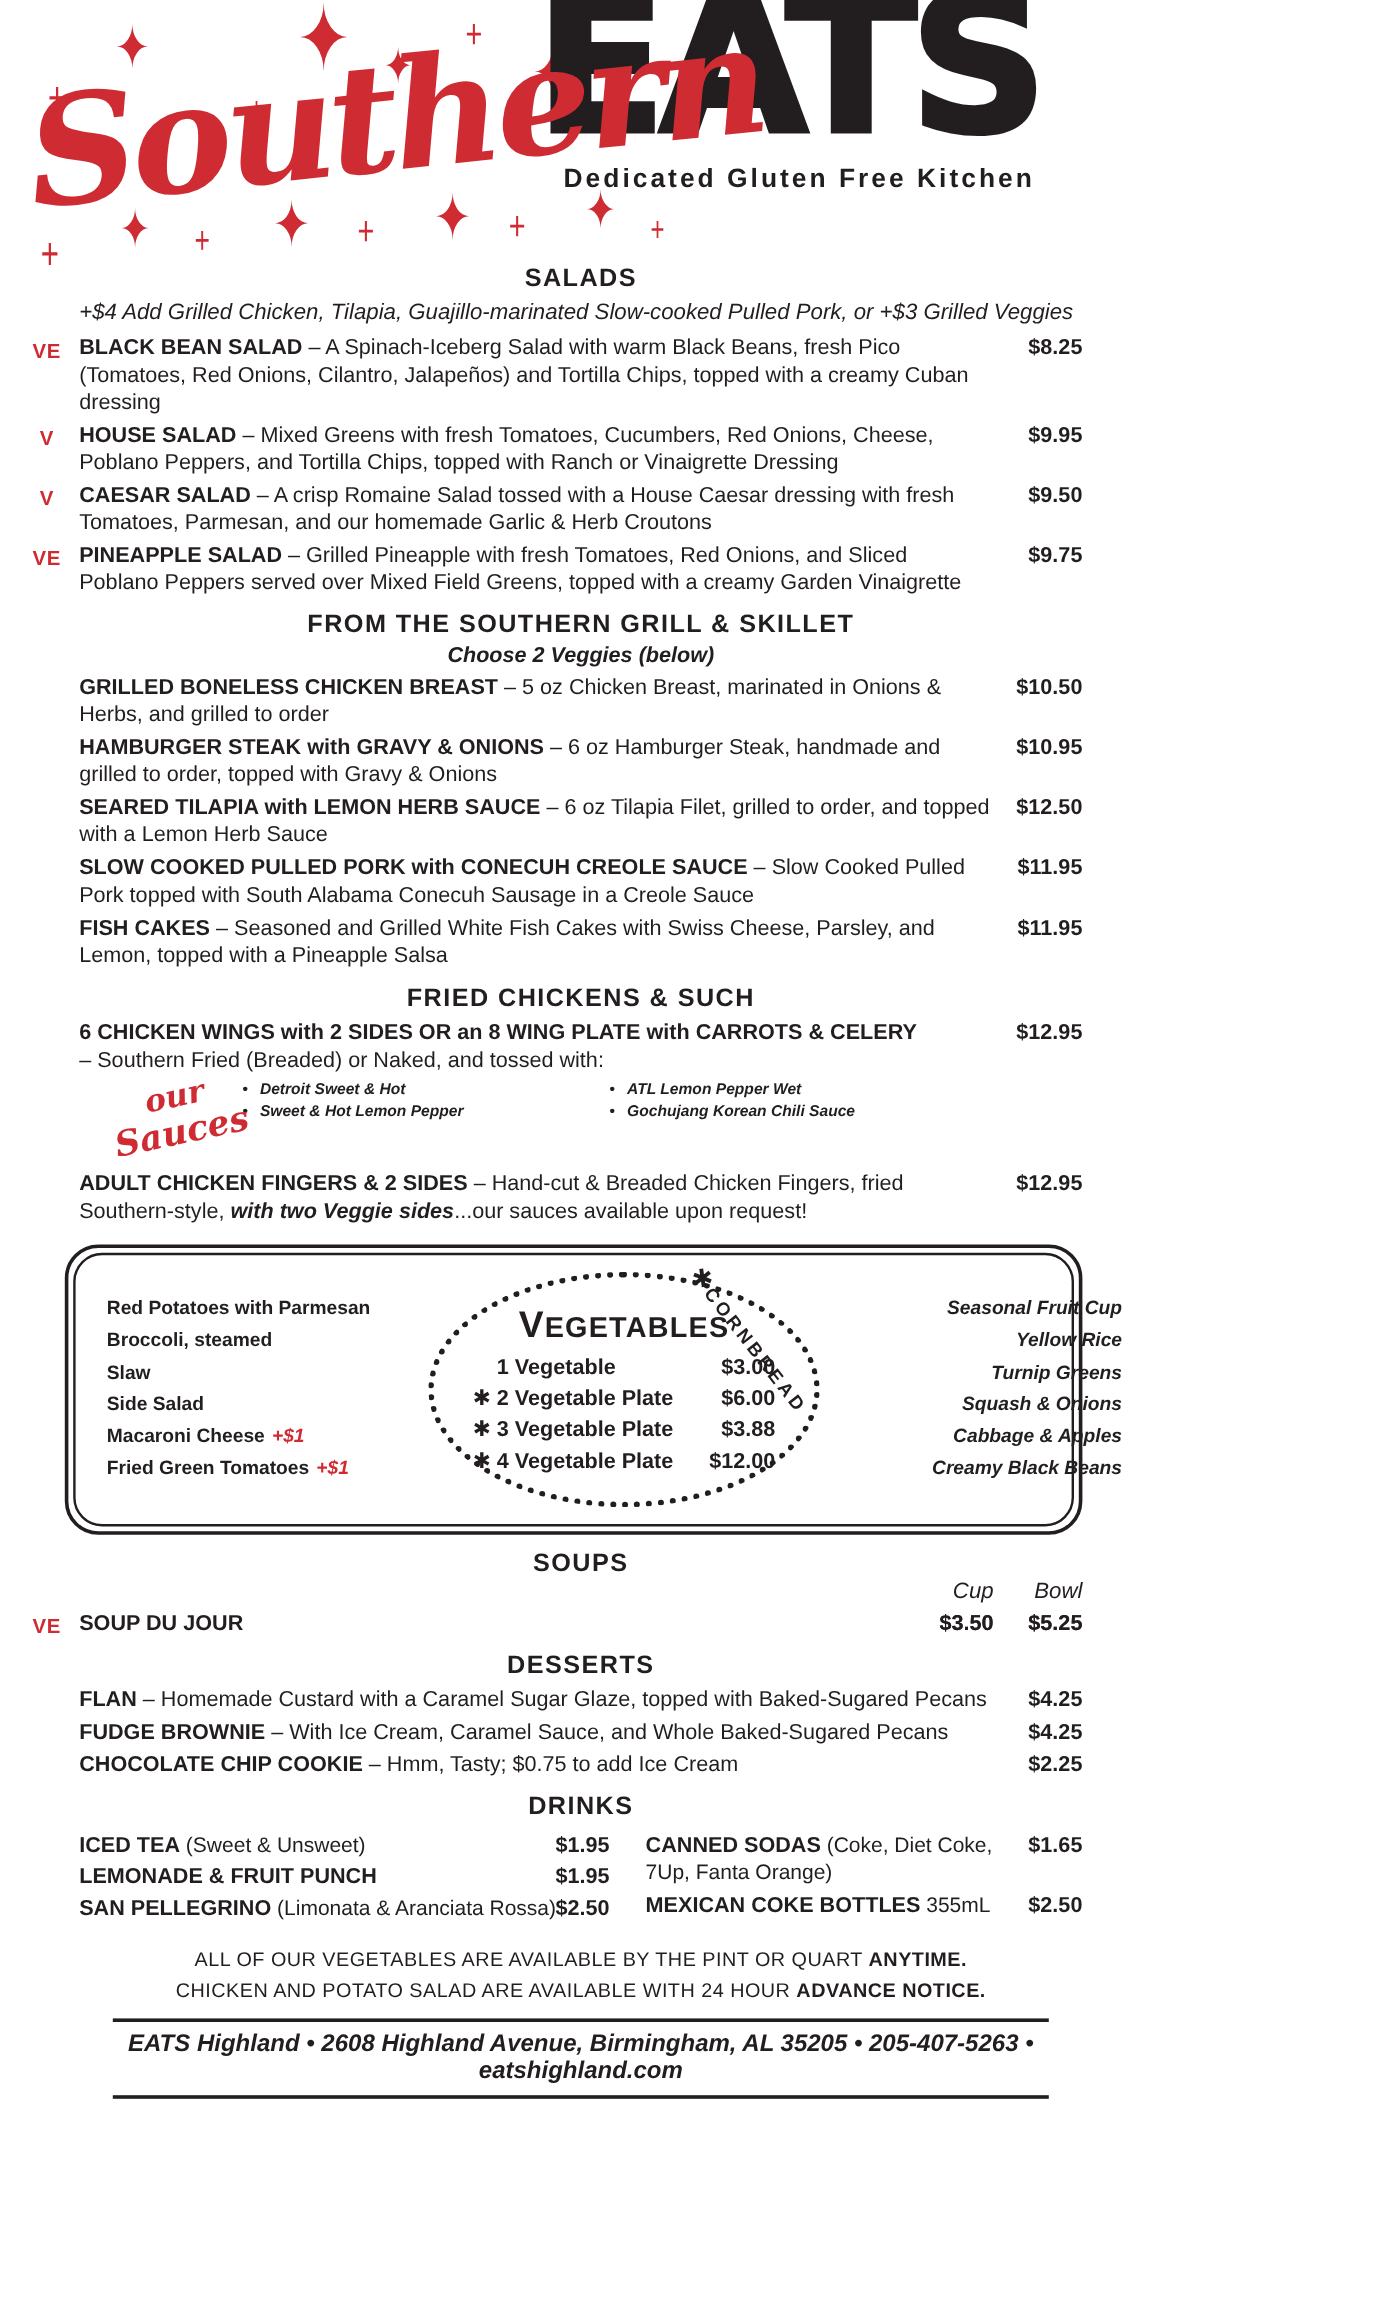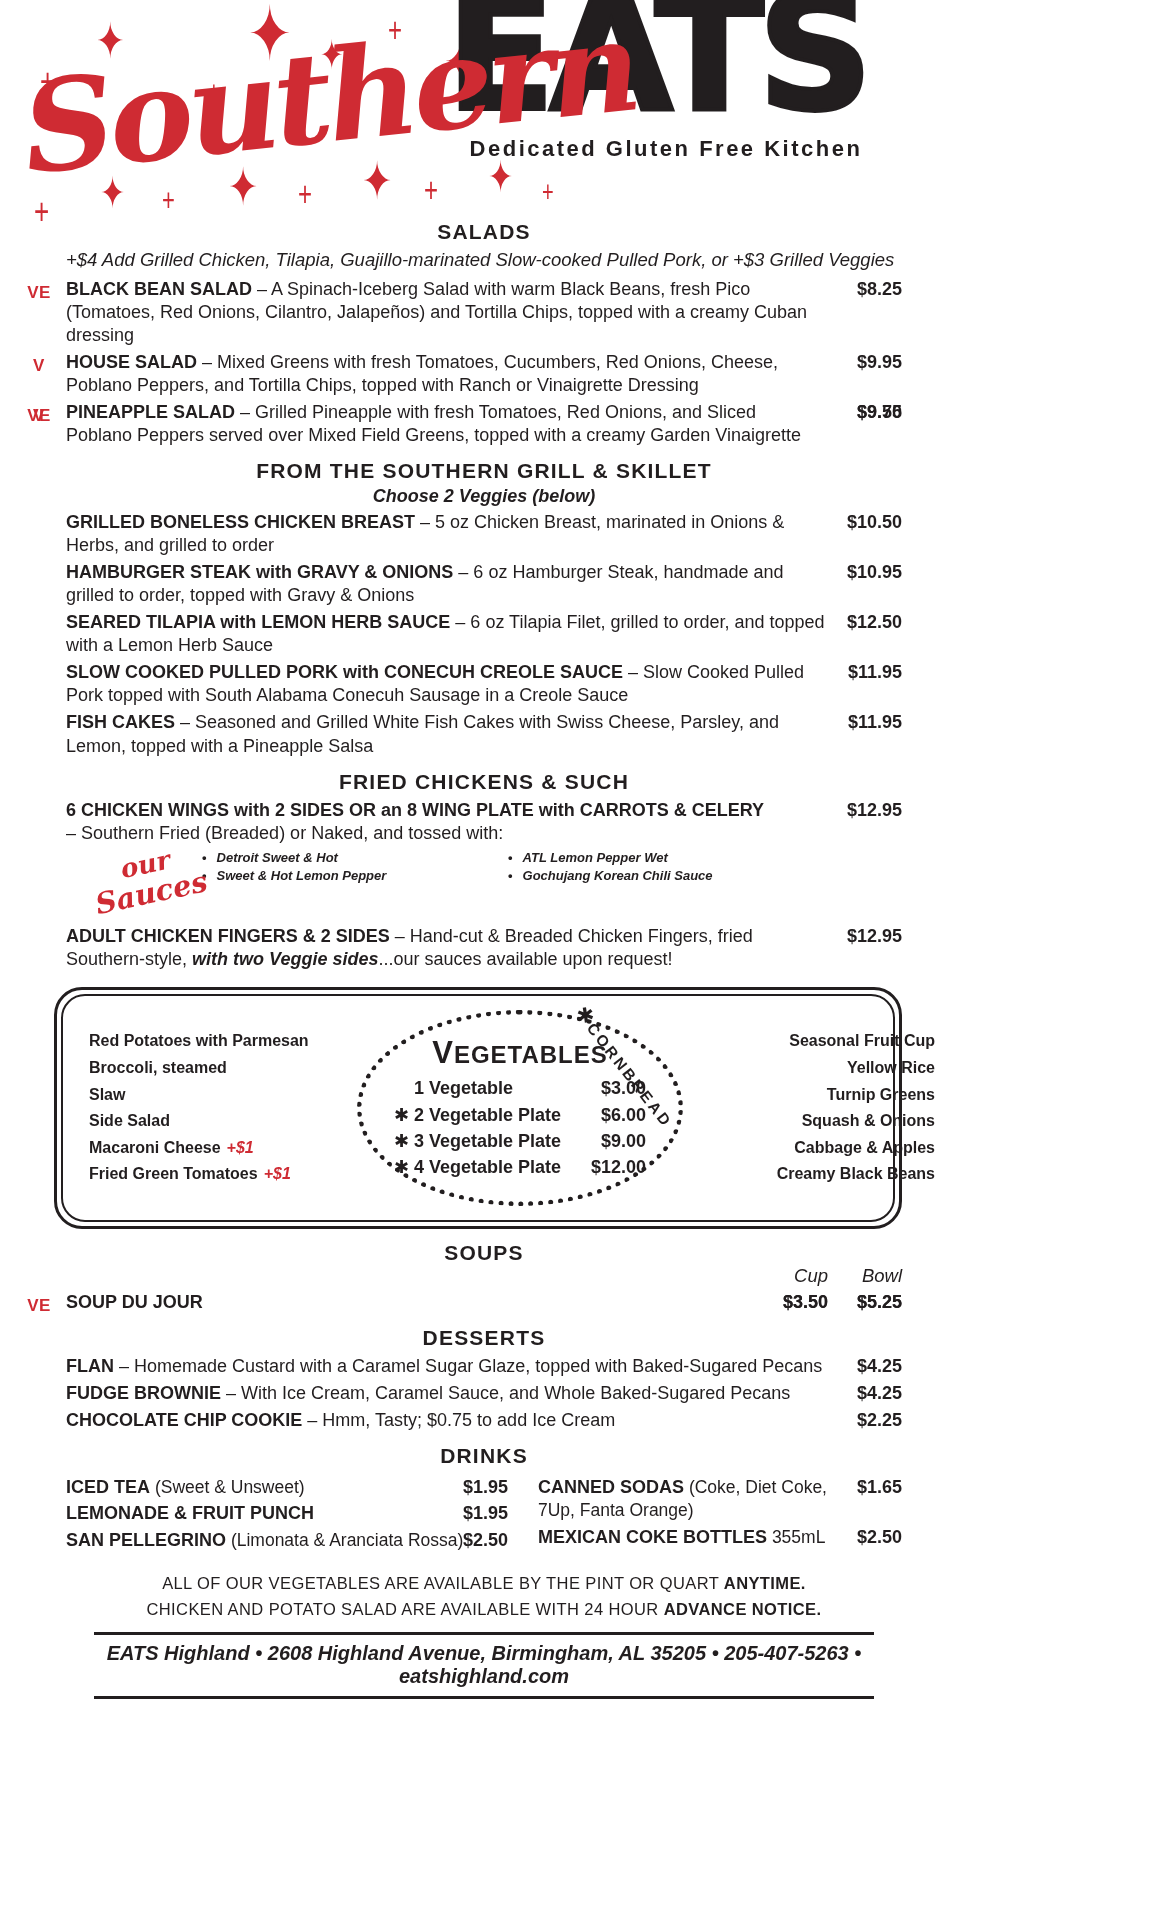--- a/index.html
+++ b/index.html
@@ -67,21 +67,21 @@
   .sauce-item .bullet-icon{font-weight:700;margin-right:10px;}
   .sauce-item .sauce-text{font-weight:700;font-style:italic;}
 
   
   .veg-box{margin:16px 0 10px -12px;width:848px;border:3px solid var(--ink);border-radius:28px;padding:4px;}
   .veg-box-inner{
     border:2px solid var(--ink);border-radius:24px;padding:14px 22px 14px 26px;
     display:grid;grid-template-columns:268px 1fr 252px;align-items:center;
   }
   .veg-left-item,.veg-right-item{font-weight:700;font-size:16px;line-height:1.1;margin:9px 0;}
-  .veg-right-item{text-align:right;}
+  .veg-right-item{text-align:right;font-style:italic;}
   .veg-plus{color:var(--red);font-weight:700;font-style:italic;margin-left:6px;}
   .veg-oval-wrap{position:relative;}
   .veg-oval{
     position:relative;width:326px;height:196px;margin:0 auto;
     border:5px dotted var(--ink);border-radius:50%;
     display:flex;flex-direction:column;align-items:center;justify-content:center;
   }
   .veg-oval-title{font-weight:700;font-size:24px;letter-spacing:1px;margin-bottom:4px;}
   .veg-oval-title::first-letter{font-size:31px;}
   .veg-price-row{display:flex;width:252px;font-weight:700;font-size:18px;line-height:1.45;}
@@ -149,21 +149,21 @@
   </header>
 
   <main class="content">
 
     <section>
       <h2 class="sec-title" style="margin-top:0">SALADS</h2>
       <p class="salads-intro">+$4 Add Grilled Chicken, Tilapia, Guajillo-marinated Slow-cooked Pulled Pork, or  +$3 Grilled Veggies</p>
       <div id="salads-items">
           <div class="menu-item"><span class="diet-tag">VE</span><span class="price">$8.25</span><span class="item-body"><span class="item-name">BLACK BEAN SALAD</span><span class="item-desc"> – A Spinach-Iceberg Salad with warm Black Beans, fresh Pico (Tomatoes, Red Onions, Cilantro, Jalapeños) and Tortilla Chips, topped with a creamy Cuban dressing</span></span></div>
           <div class="menu-item"><span class="diet-tag">V</span><span class="price">$9.95</span><span class="item-body"><span class="item-name">HOUSE SALAD</span><span class="item-desc"> – Mixed Greens with fresh Tomatoes, Cucumbers, Red Onions, Cheese, Poblano Peppers, and Tortilla Chips, topped with Ranch or Vinaigrette Dressing</span></span></div>
-          <div class="menu-item"><span class="diet-tag">V</span><span class="price">$9.50</span></div>
+          <div class="menu-item"><span class="diet-tag">V</span><span class="price">$9.50</span><span class="item-body"><span class="item-name">CAESAR SALAD</span><span class="item-desc"> – A crisp Romaine Salad tossed with a House Caesar dressing with fresh Tomatoes, Parmesan, and our homemade Garlic &amp; Herb Croutons</span></span></div>
           <div class="menu-item"><span class="diet-tag">VE</span><span class="price">$9.75</span><span class="item-body"><span class="item-name">PINEAPPLE SALAD</span><span class="item-desc"> – Grilled Pineapple with fresh Tomatoes, Red Onions, and Sliced Poblano Peppers served over Mixed Field Greens, topped with a creamy Garden Vinaigrette</span></span></div>
         </div>
     </section>
 
     <section>
       <h2 class="sec-title">FROM THE SOUTHERN GRILL &amp; SKILLET</h2>
       <p class="sec-sub">Choose 2 Veggies (below)</p>
       <div id="grill-items">
           <div class="menu-item"><span class="price">$10.50</span><span class="item-body"><span class="item-name">GRILLED BONELESS CHICKEN BREAST</span><span class="item-desc"> – 5 oz Chicken Breast, marinated in Onions &amp; Herbs, and grilled to order</span></span></div>
           <div class="menu-item"><span class="price">$10.95</span><span class="item-body"><span class="item-name">HAMBURGER STEAK with GRAVY &amp; ONIONS</span><span class="item-desc"> – 6 oz Hamburger Steak, handmade and grilled to order, topped with Gravy &amp; Onions</span></span></div>
@@ -219,21 +219,21 @@
                   <span class="veg-pprice">$3.00</span>
                 </div>
                 <div class="veg-price-row">
                   <span class="star-col">✱</span>
                   <span class="veg-plabel">2 Vegetable Plate</span>
                   <span class="veg-pprice">$6.00</span>
                 </div>
                 <div class="veg-price-row">
                   <span class="star-col">✱</span>
                   <span class="veg-plabel">3 Vegetable Plate</span>
-                  <span class="veg-pprice">$9.00</span>
+                  <span class="veg-pprice">$3.88</span>
                 </div>
                 <div class="veg-price-row">
                   <span class="star-col">✱</span>
                   <span class="veg-plabel">4 Vegetable Plate</span>
                   <span class="veg-pprice">$12.00</span>
                 </div>
               </div>
             <div class="cornbread">
               <span class="asterisk-icon">✱</span><span>CORNBREAD</span>
             </div>

